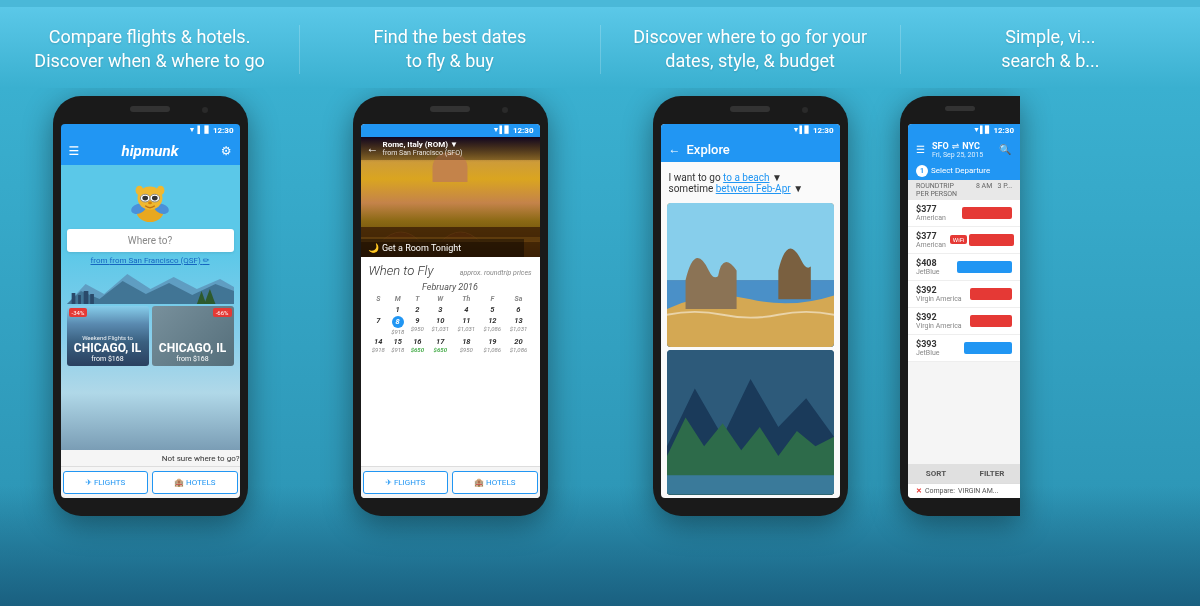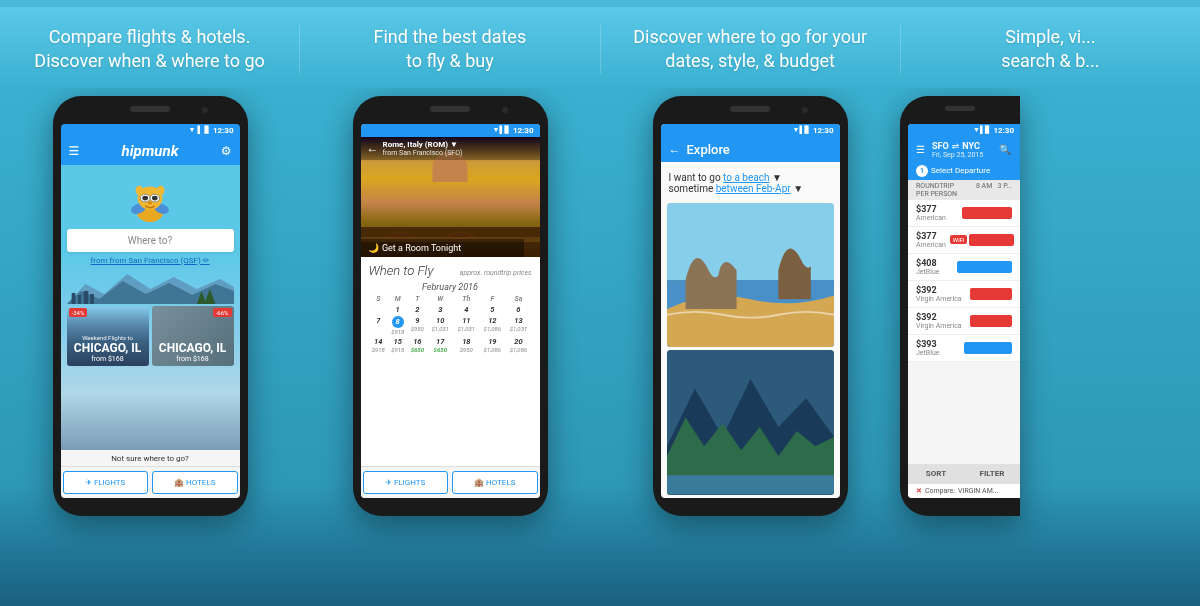--- a/index.html
+++ b/index.html
@@ -217,21 +217,21 @@
       left: 0; right: 0;
       text-align: center;
       color: white;
     }
     .city-name { font-size: 12px; font-weight: bold; text-transform: uppercase; }
     .city-price { font-size: 7px; text-align: center; }
 
     .not-sure-text {
       font-size: 8px;
       color: #333;
-      text-align: center;
+      text-align: right;
       padding: 4px 0 3px;
       background: #f5f5f5;
     }
 
     .bottom-buttons {
       display: flex;
       background: #f5f5f5;
       border-top: 1px solid #ddd;
       flex-shrink: 0;
     }

